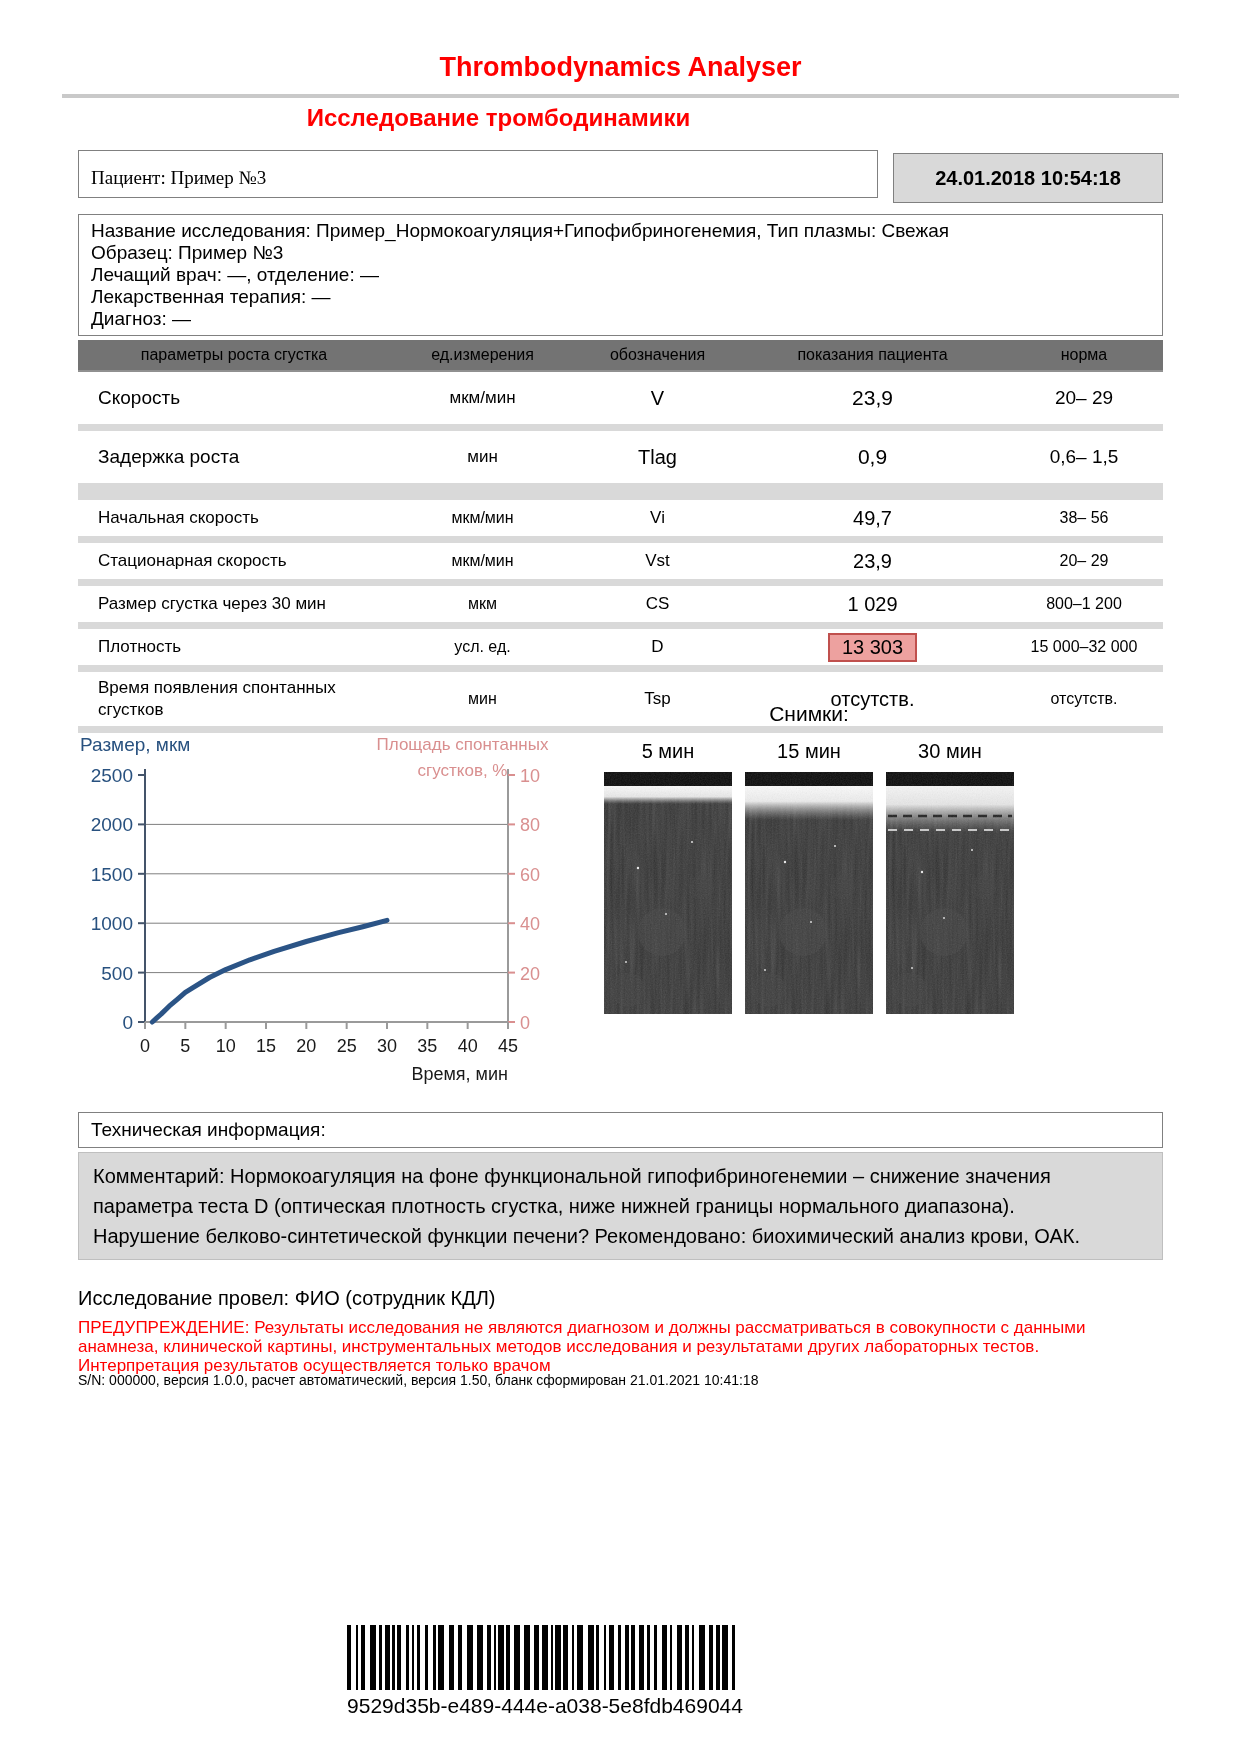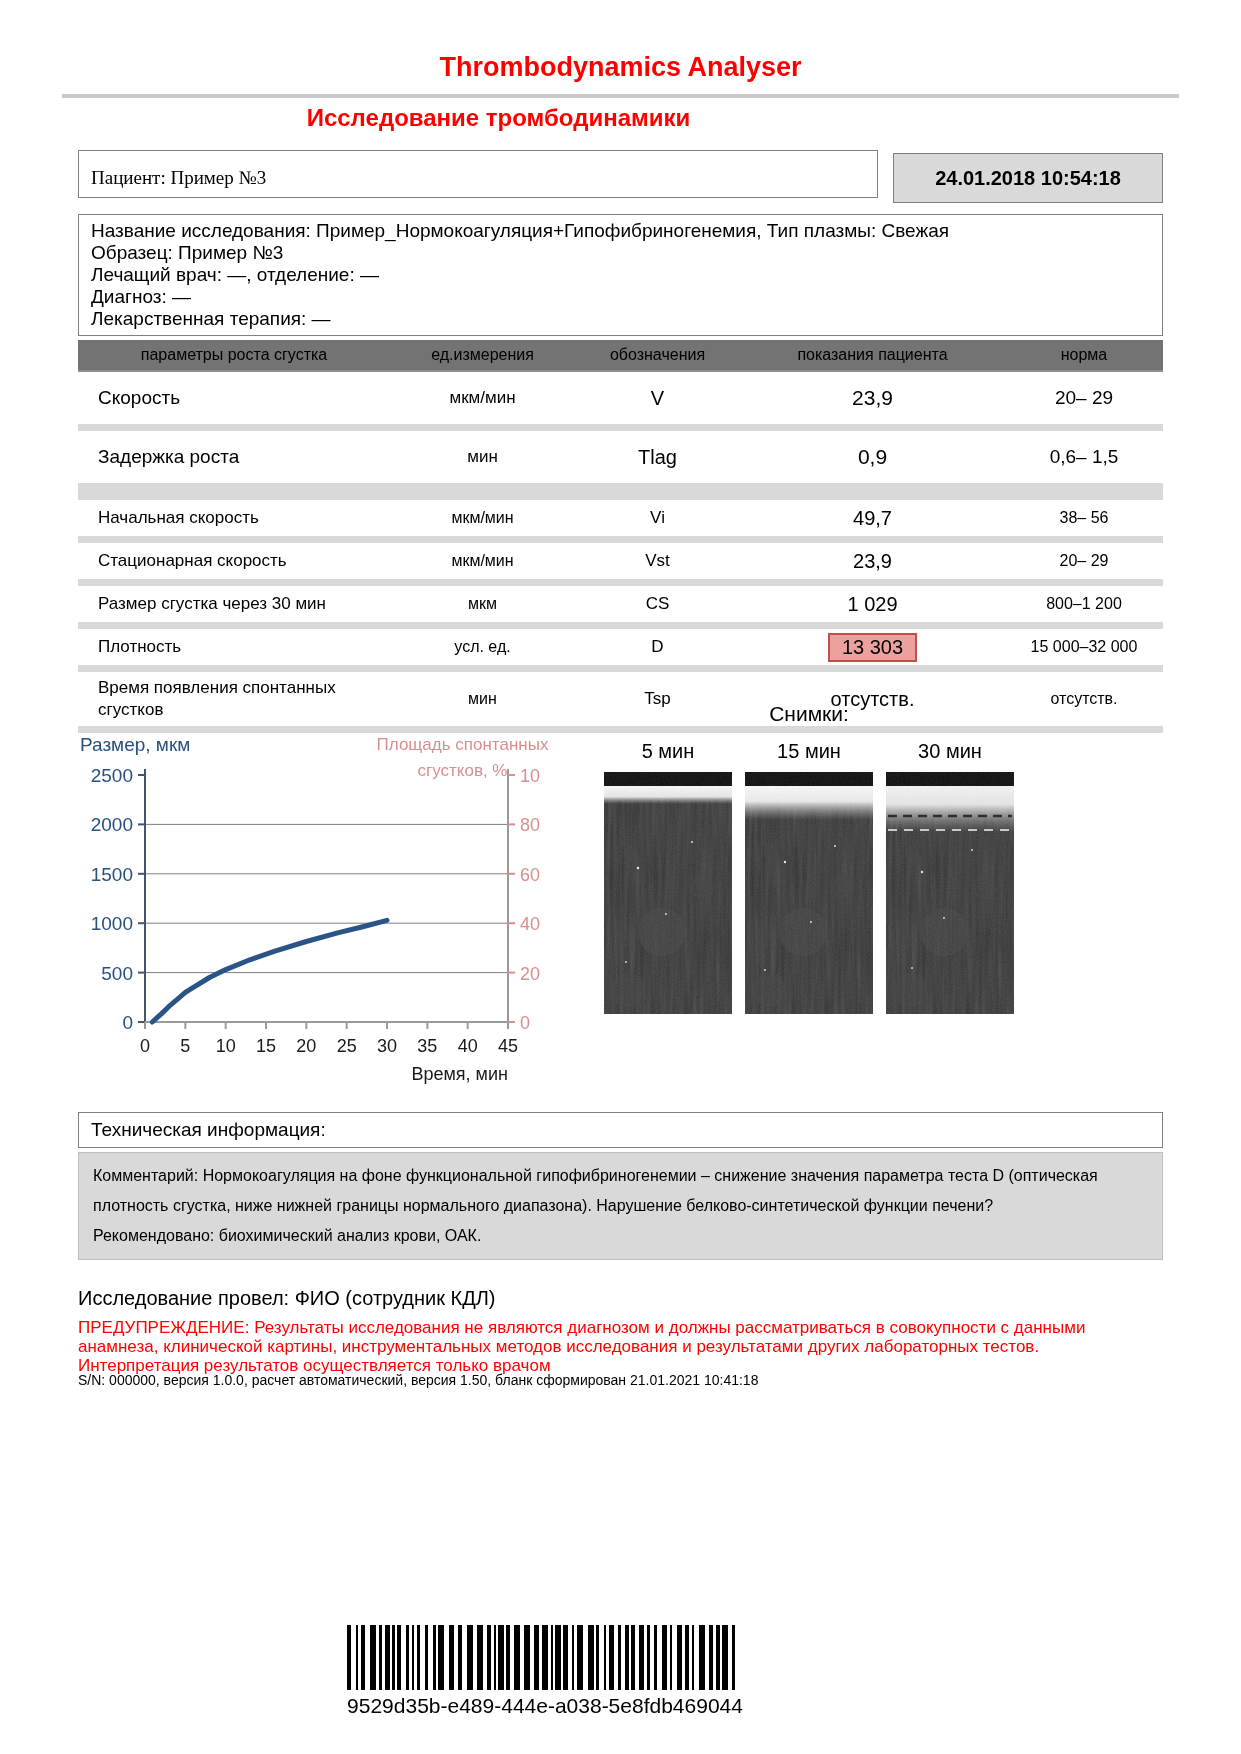--- a/index.html
+++ b/index.html
@@ -55,21 +55,21 @@
   .chart-rtitle{position:absolute;left:295px;top:32px;width:215px;text-align:center;
     font-size:17px;line-height:26px;color:#d98f8f;}
 
   .snaps-title{position:absolute;left:604px;top:702px;width:410px;text-align:center;font-size:21px;}
   .snap-label{position:absolute;top:740px;width:128px;text-align:center;font-size:20px;}
   .snap{position:absolute;top:772px;display:block;}
 
   .tech-box{position:absolute;left:78px;top:1112px;width:1085px;box-sizing:border-box;
     border:1px solid #808080;padding:6px 12px;font-size:19px;}
   .comment-box{position:absolute;left:78px;top:1152px;width:1085px;box-sizing:border-box;
-    background:#d9d9d9;border:1px solid #bfbfbf;padding:8px 14px;font-size:16px;line-height:30px;}
+    background:#d9d9d9;border:1px solid #bfbfbf;padding:8px 14px;font-size:20px;line-height:30px;}
   .comment-box .inner{max-width:1010px;}
   .performer{position:absolute;left:78px;top:1287px;font-size:20px;}
   .warning{position:absolute;left:78px;top:1318px;width:1040px;color:#ff0000;
     font-size:17px;line-height:19px;}
   .serial{position:absolute;left:78px;top:1372px;font-size:14px;}
 
   .barcode-wrap{position:absolute;left:345px;top:1625px;width:400px;}
   #barcode-svg{display:block;margin:0 auto;}
   .barcode-text{margin-top:4px;text-align:center;font-size:21px;}
 </style>
@@ -84,22 +84,22 @@
 
   <div class="patient-box">
     <div>Пациент: Пример №3</div>
   </div>
   <div class="date-box">24.01.2018 10:54:18</div>
 
   <div class="study-box">
     <div>Название исследования: Пример_Нормокоагуляция+Гипофибриногенемия, Тип плазмы: Свежая</div>
     <div>Образец: Пример №3</div>
     <div>Лечащий врач: —, отделение: —</div>
+    <div>Лекарственная терапия: —</div>
     <div>Диагноз: —</div>
-    <div>Лекарственная терапия: —</div>
   </div>
 
   <div class="rtable">
     <div class="trow thead">
       <div class="cell c1">параметры роста сгустка</div>
       <div class="cell c2">ед.измерения</div>
       <div class="cell c3">обозначения</div>
       <div class="cell c4">показания пациента</div>
       <div class="cell c5">норма</div>
     </div>

